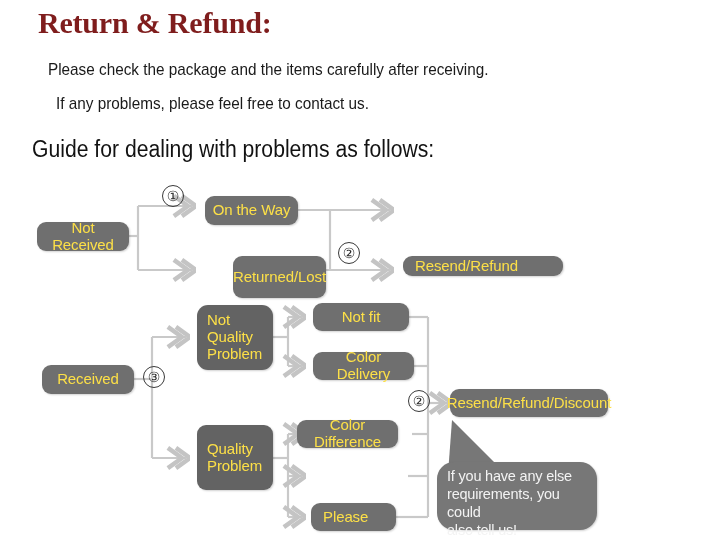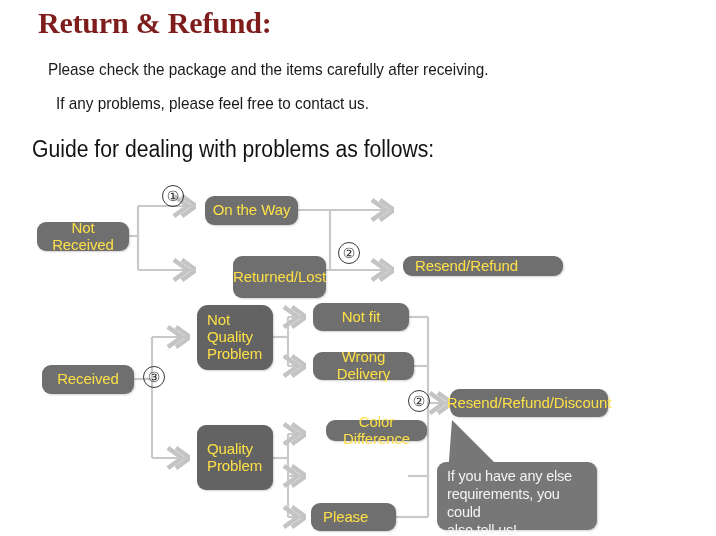--- a/index.html
+++ b/index.html
@@ -102,21 +102,21 @@
   }
 
   
   #callout {
     position: absolute;
     left: 437px;
     top: 462px;
     width: 160px;
     height: 68px;
     background: #777777;
-    border-radius: 9px;
+    border-radius: 17px;
     color: #f3f3f3;
     font-family: "Liberation Sans", sans-serif;
     font-size: 14.5px;
     line-height: 1.24;
     padding: 6px 8px 0 10px;
     box-sizing: border-box;
     white-space: pre-line;
     letter-spacing: -0.2px;
     box-shadow: 1px 1px 2px rgba(0,0,0,0.18);
   }
@@ -200,23 +200,23 @@
 
   <div class="node multiline dark" style="left:197px; top:305px; width:76px;  height:65px;border-radius:11px;">Not
 Quality
 Problem</div>
 
   <div class="node multiline dark" style="left:197px; top:425px; width:76px;  height:65px;">Quality
 Problem</div>
 
   <div class="node" style="left:313px; top:303px; width:96px;  height:28px;">Not fit</div>
 
-  <div class="node" style="left:313px; top:352px; width:101px; height:28px;">Wrong Delivery</div>
-
-  <div class="node" style="left:326px; top:420px; width:101px; height:21px;">Color Difference</div>
+  <div class="node" style="left:313px; top:352px; width:101px; height:28px;">Color Delivery</div>
+
+  <div class="node" style="left:297px; top:420px; width:101px; height:28px;">Color Difference</div>
 
 
   <div class="node" style="left:311px; top:503px; width:85px;  height:28px; justify-content:flex-start; padding-left:12px;">Please</div>
 
   <div class="node" style="left:450px; top:389px; width:158px; height:28px;">Resend/Refund/Discount</div>
 
   <svg id="callout-tail" viewBox="0 0 110 80" xmlns="http://www.w3.org/2000/svg">
     <path d="M22,12 L76,66 L18,66 Z" fill="#777777"></path>
   </svg>
   <div id="callout">If you have any else

